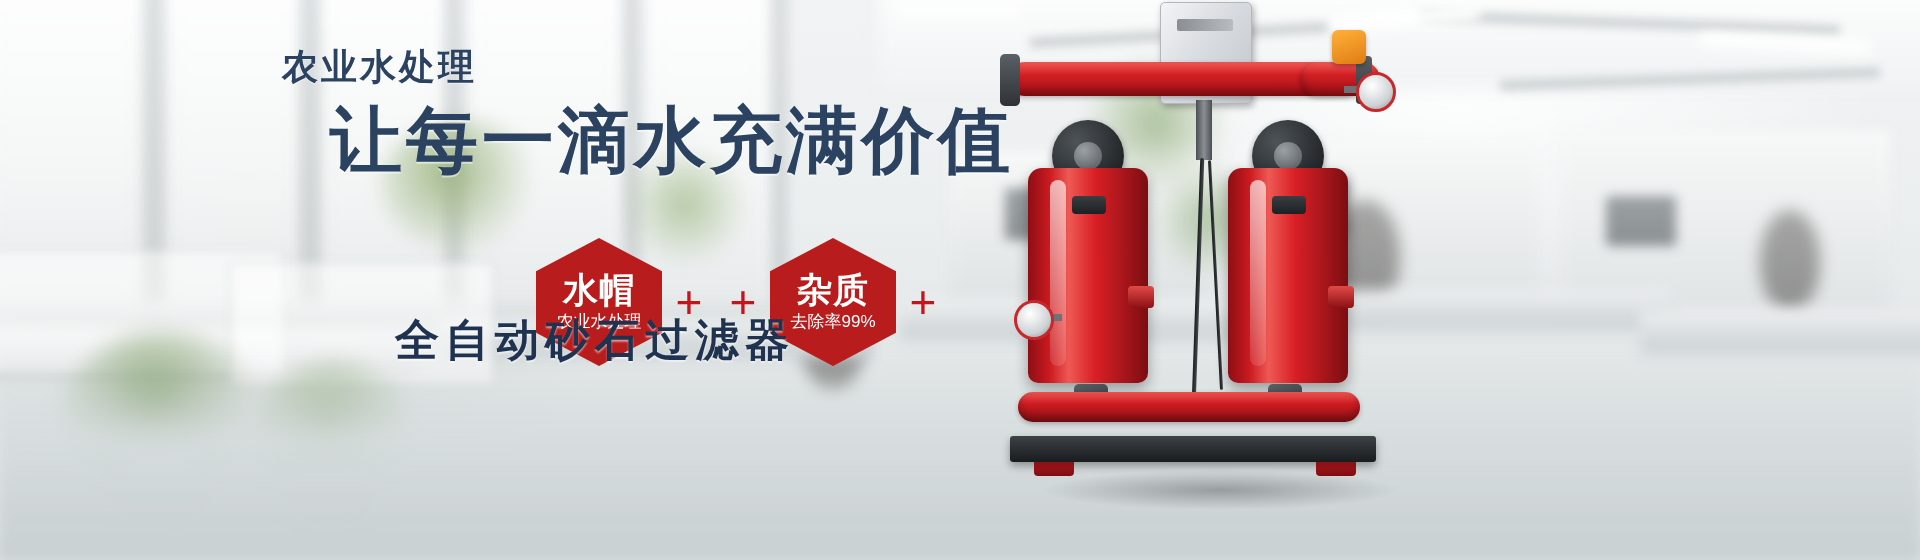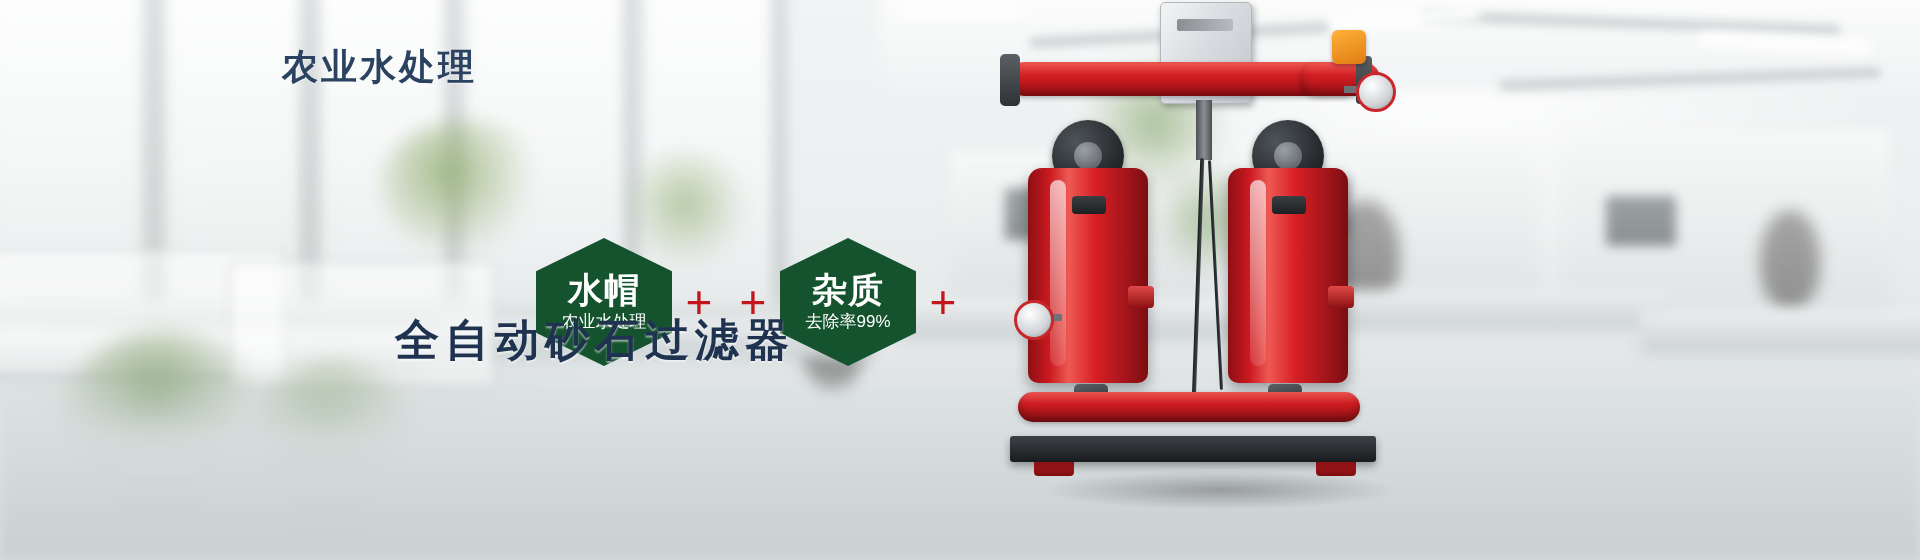--- a/index.html
+++ b/index.html
@@ -79,21 +79,21 @@
   .pot.po2{left:292px;top:470px;width:78px;height:62px;}
 
   
   .copy{position:absolute;left:0;top:0;width:1100px;height:560px;z-index:6;}
   .eyebrow{position:absolute;left:282px;top:43px;font-size:36px;font-weight:bold;color:#2b4260;
     letter-spacing:3px;text-shadow:0 1px 0 rgba(255,255,255,.55);}
   .headline{position:absolute;left:330px;top:104px;font-size:72px;font-weight:bold;color:#2b4260;
     letter-spacing:4px;line-height:1;text-shadow:0 2px 0 rgba(255,255,255,.5);white-space:nowrap;}
 
   .badges{position:absolute;left:536px;top:238px;display:flex;align-items:flex-start;}
-  .hex{position:relative;width:136px;height:128px;background:#14532d;
+  .hex{position:relative;width:126px;height:128px;background:#b91c1c;
     clip-path:polygon(50% 0%,100% 26%,100% 74%,50% 100%,0% 74%,0% 26%);
     display:flex;flex-direction:column;align-items:center;justify-content:center;
     box-shadow:0 3px 10px rgba(0,0,0,.18);}
   .hex .t1{font-size:35px;font-weight:bold;color:#ffffff;line-height:1.05;letter-spacing:1px;}
   .hex .t2{font-size:17px;color:#ffffff;line-height:1.2;margin-top:3px;letter-spacing:0px;white-space:nowrap;}
   .plus{width:54px;height:128px;display:flex;align-items:center;justify-content:center;
     font-size:46px;font-weight:300;color:#c4151c;line-height:1;}
 
   .subhead{position:absolute;left:395px;top:318px;font-size:44px;font-weight:bold;color:#1f3350;
     letter-spacing:6px;line-height:1;text-shadow:0 2px 2px rgba(255,255,255,.55);white-space:nowrap;}
@@ -271,20 +271,21 @@
     <div class="botvalve v1"></div>
     <div class="botvalve v2"></div>
     <div class="botpipe"></div>
     <div class="foot fo1"></div>
     <div class="foot fo2"></div>
     <div class="skid"></div>
   </div>
 
   <div class="copy">
     <div class="eyebrow">农业水处理</div>
+    <div class="headline">让每一滴水充满价值</div>
 
     <div class="badges">
       <div class="hex">
         <div class="t1">水帽</div>
         <div class="t2">农业水处理</div>
       </div>
       <div class="plus">+</div>
       <div class="plus">+</div>
       <div class="hex">
         <div class="t1">杂质</div>

